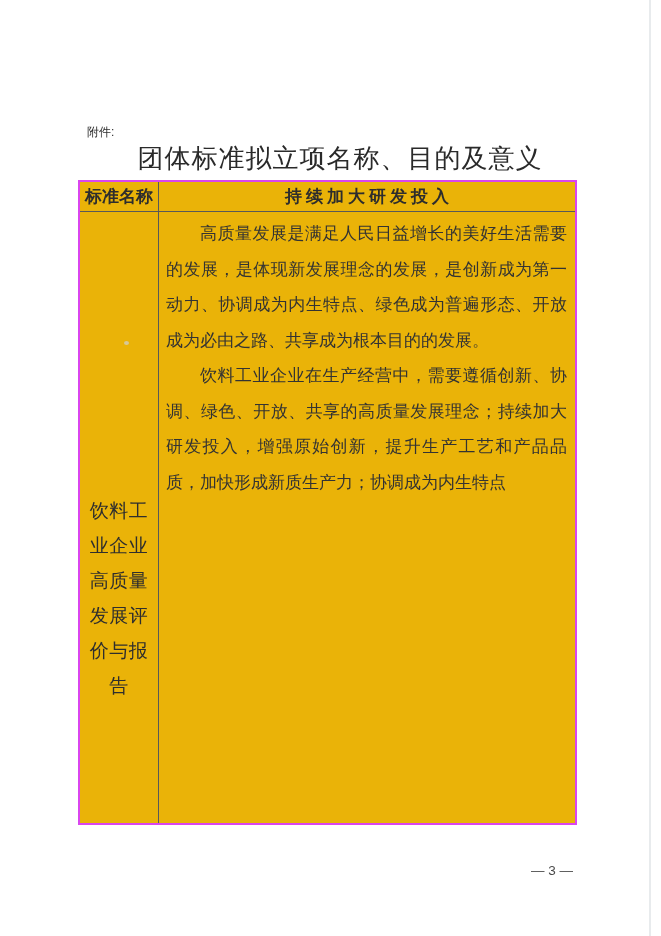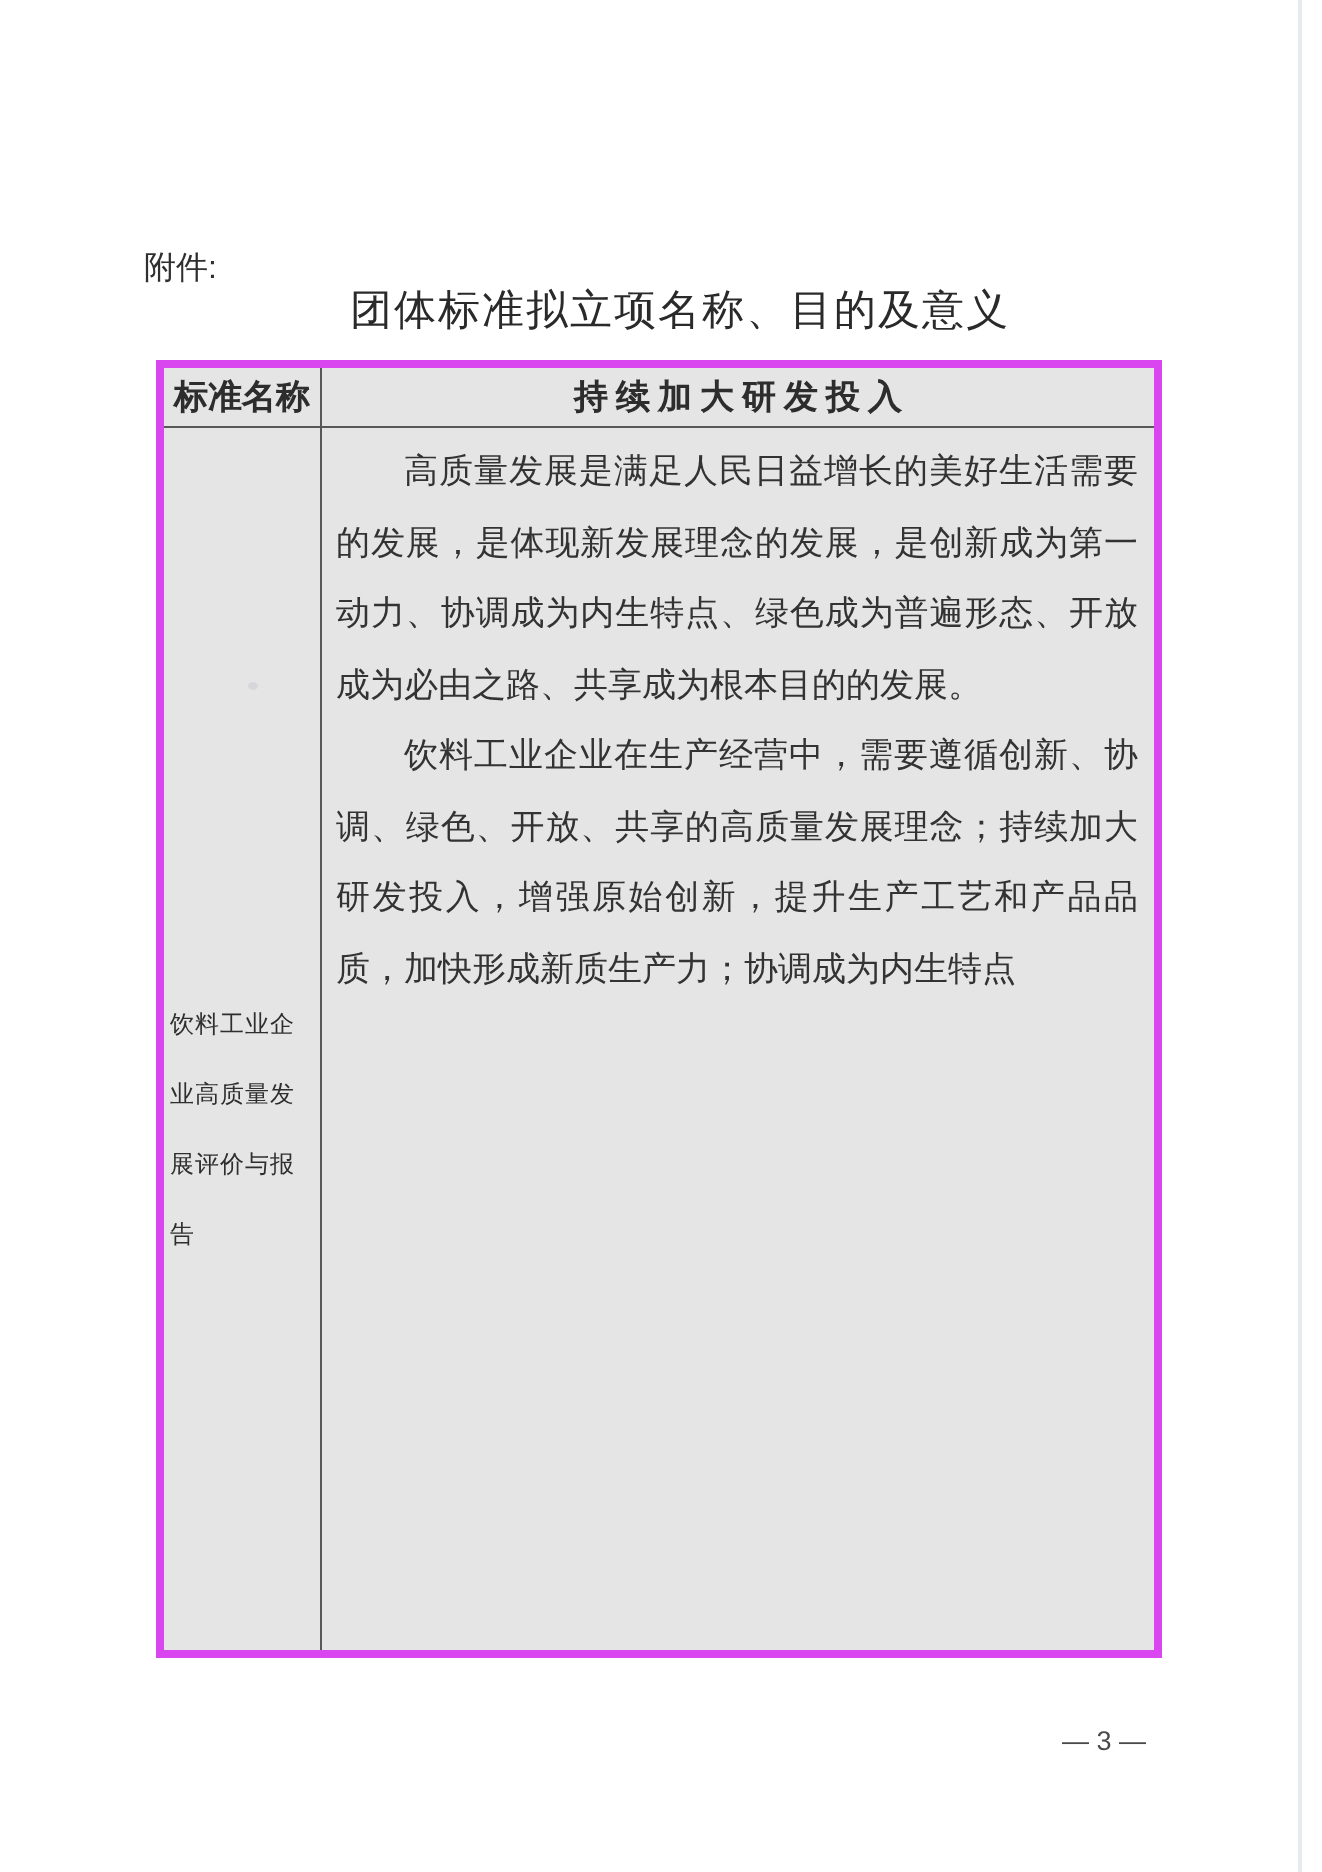--- a/index.html
+++ b/index.html
@@ -13,42 +13,42 @@
     overflow: hidden;
   }
   .edge-line {
     position: absolute;
     left: 649px; top: 0;
     width: 2px; height: 936px;
     background: #e8ebed;
   }
   .attachment {
     position: absolute;
-    left: 72px; top: 124px;
-    font-size: 16px;
+    left: 87px; top: 124px;
+    font-size: 12px;
     color: #2f2f2f;
   }
   .title {
     position: absolute;
     left: 30px; top: 141px;
     width: 620px;
     margin: 0;
     text-align: center;
-    font-size: 21px;
+    font-size: 26px;
     font-weight: 500;
     letter-spacing: 1px;
     color: #2a2a2a;
     white-space: nowrap;
   }
   .table {
     position: absolute;
     left: 78px; top: 180px;
     width: 495px;
-    border: 4px solid #d946ef;
-    background: #e5e5e5;
+    border: 2px solid #d946ef;
+    background: #eab308;
   }
   .thead {
     display: flex;
     height: 29px;
     border-bottom: 1px solid #585858;
   }
   .tbody {
     display: flex;
     height: 611px;
   }
@@ -71,25 +71,25 @@
   .name-cell {
     padding-top: 281px;
     box-sizing: border-box;
     height: 611px;
     text-align: center;
     overflow: hidden;
   }
   .name-text {
     display: inline-block;
     width: 72px;
-    font-size: 12px;
+    font-size: 19px;
     line-height: 35px;
     letter-spacing: 0.5px;
     color: #2e2e2e;
-    text-align: left;
+    text-align: center;
     word-break: break-all;
   }
   .purpose-cell {
     box-sizing: border-box;
     height: 611px;
     padding: 4px 8px 0 7px;
     font-size: 17px;
     line-height: 35.5px;
     text-align: justify;
     color: #333333;

